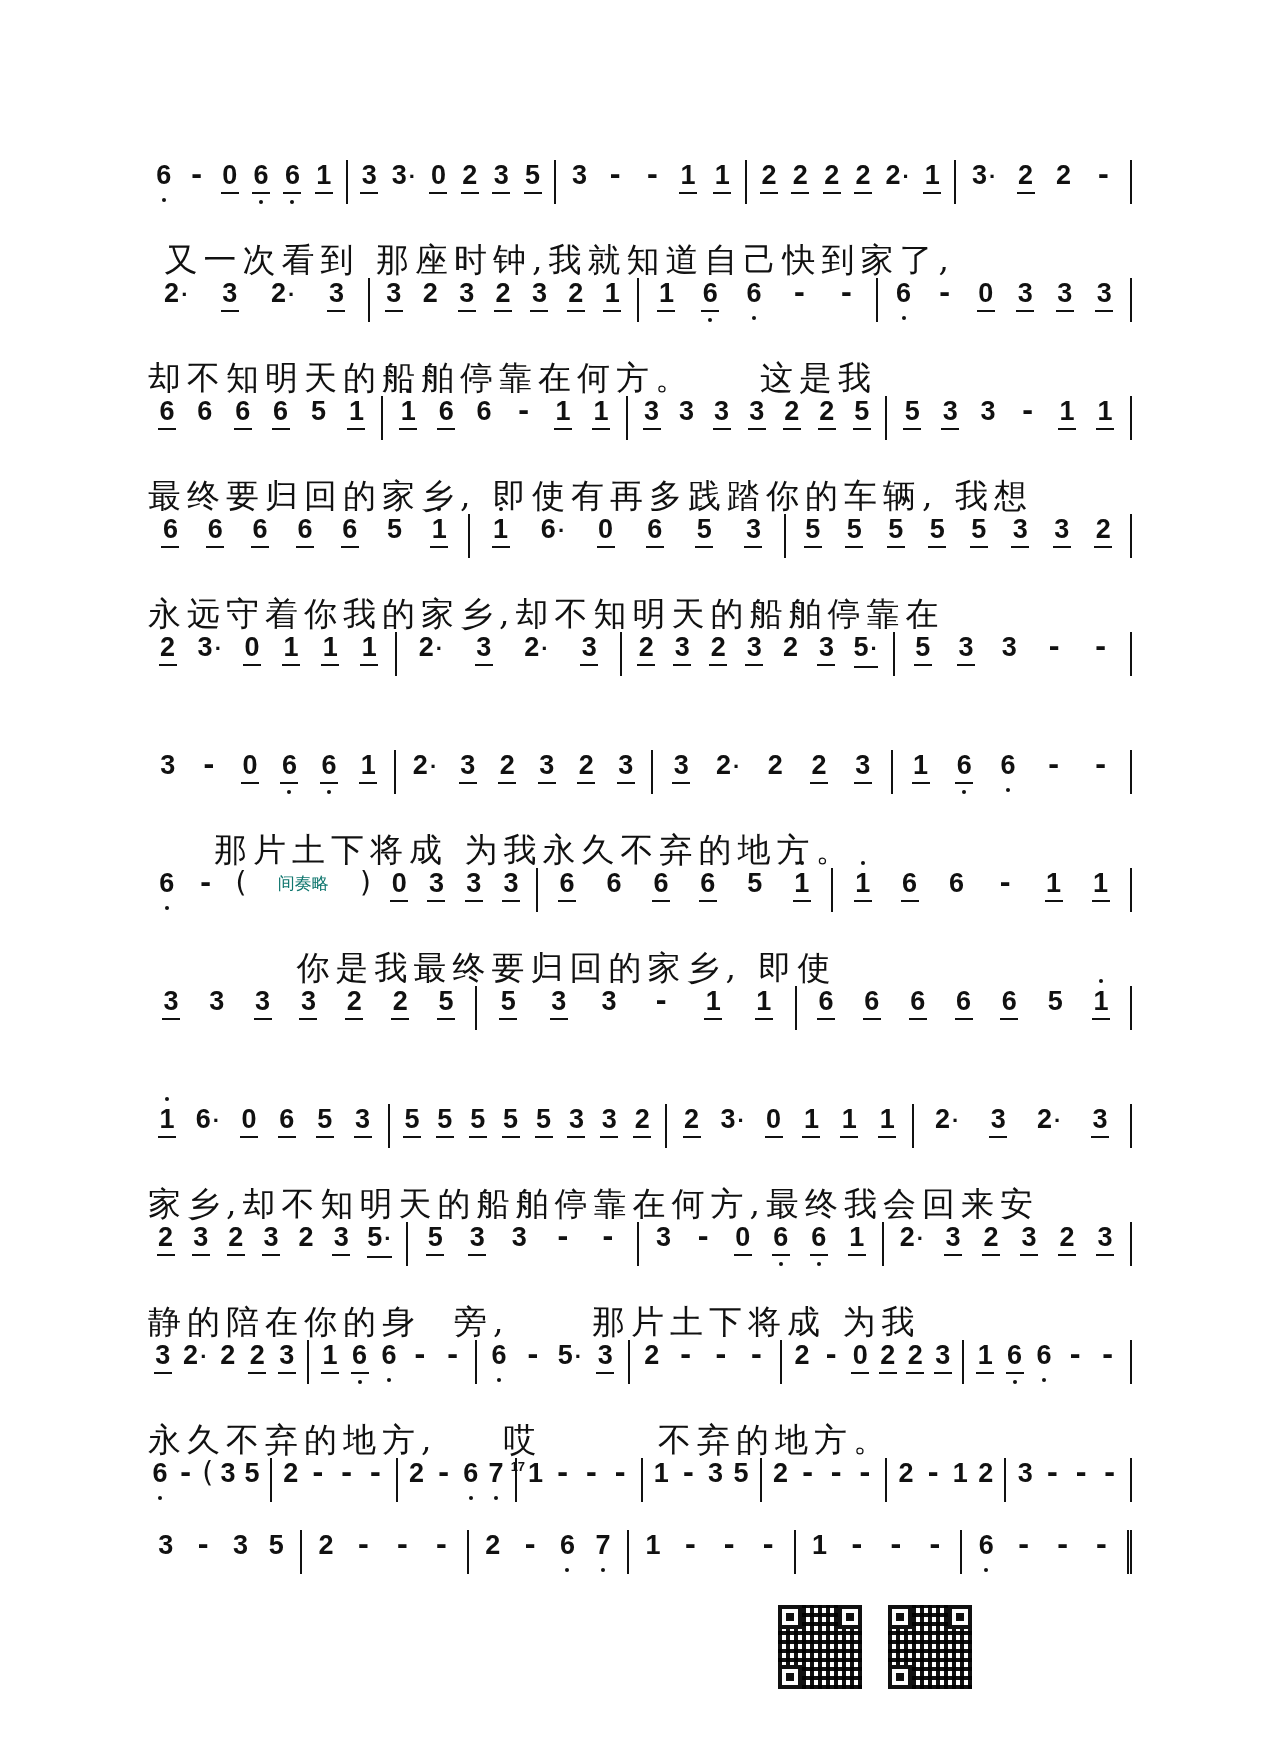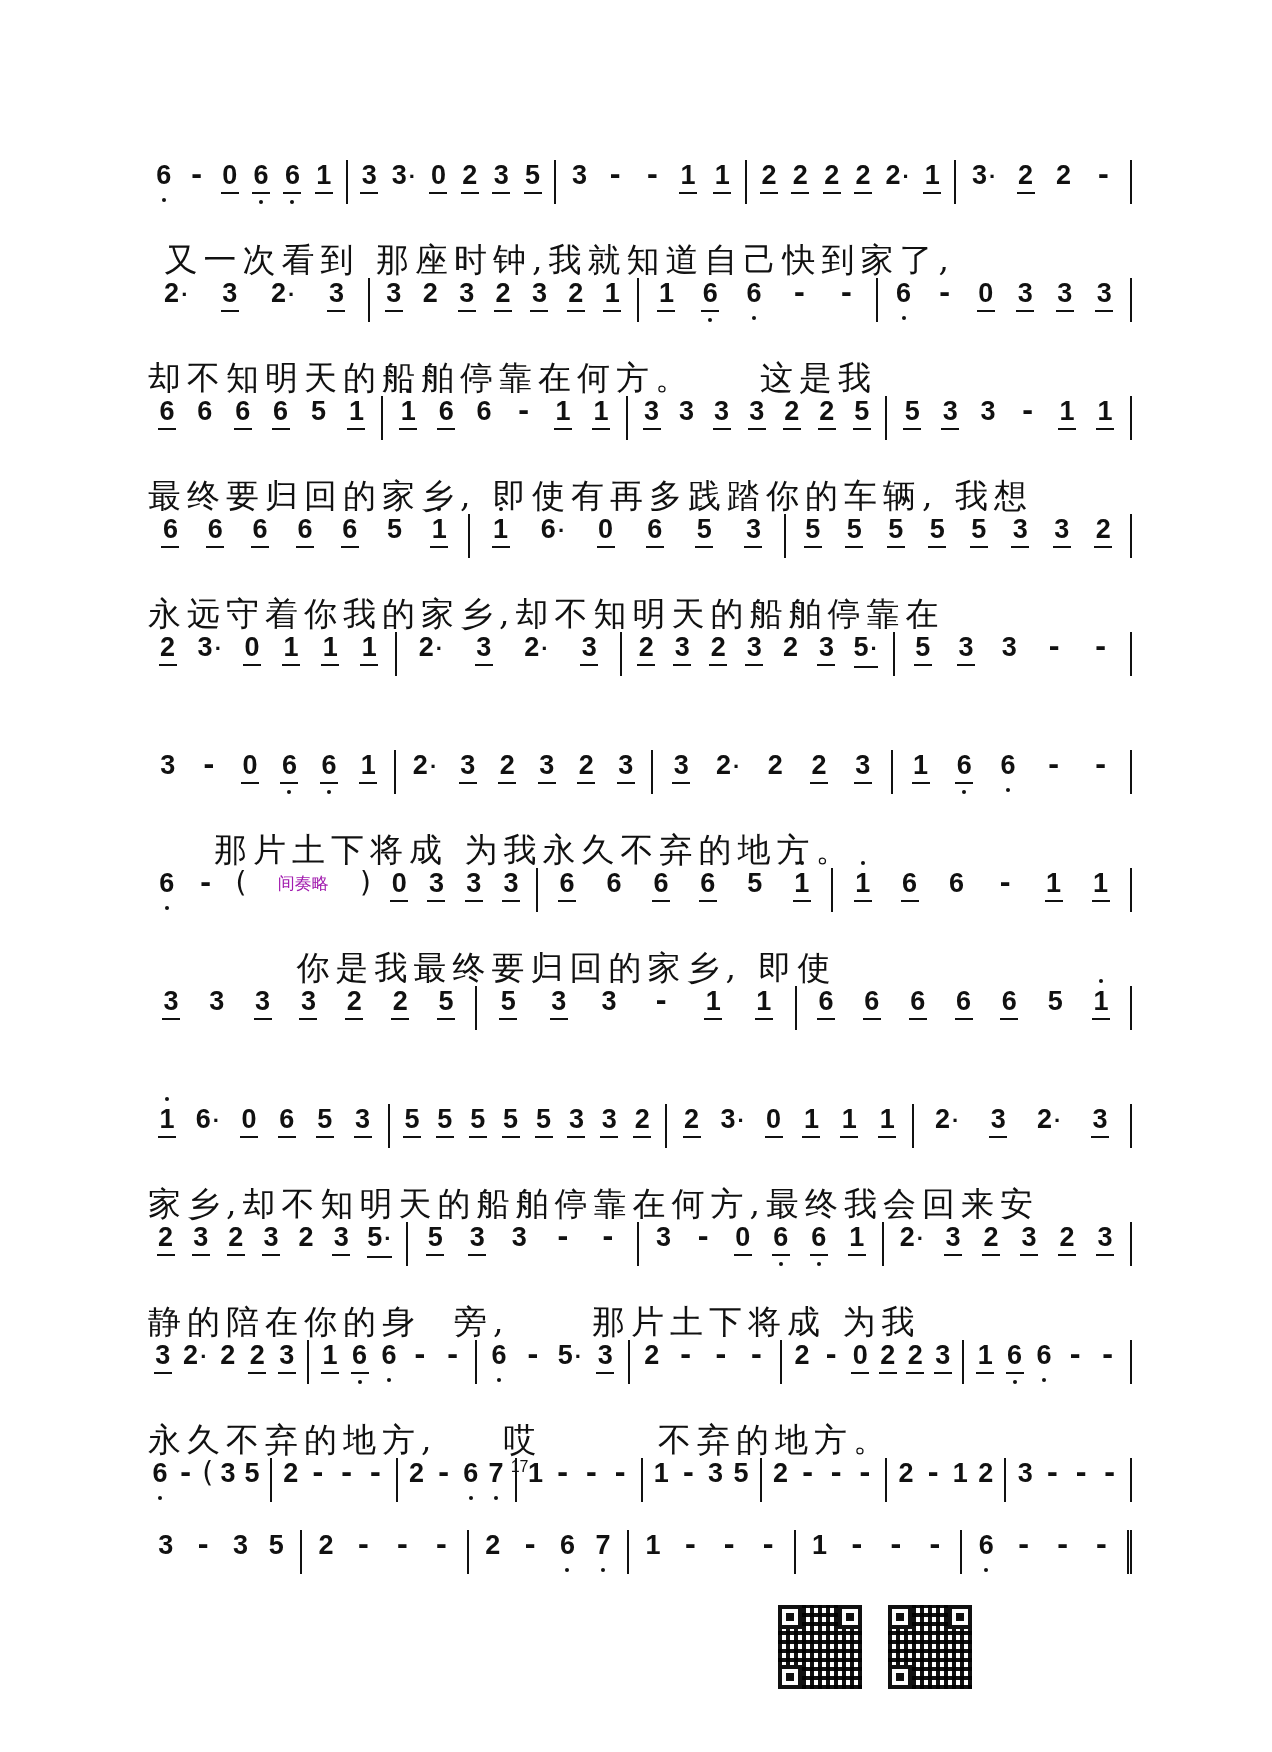--- a/index.html
+++ b/index.html
@@ -13,32 +13,32 @@
   .measure.last-final{border-right:5px double #111;}
   .measure.first{padding-left:0;}
   .tok{position:relative;display:inline-block;font-family:"Liberation Sans",sans-serif;
        font-size:27px;font-weight:bold;line-height:30px;min-width:18px;text-align:center;}
   .tok.ul{border-bottom:2px solid #111;padding-bottom:2px;}
   .tok .db{position:absolute;left:50%;bottom:-12px;width:4px;height:4px;margin-left:-2px;border-radius:50%;background:#111;}
   .tok .da{position:absolute;left:50%;top:-7px;width:4px;height:4px;margin-left:-2px;border-radius:50%;background:#111;}
   .tok .aug{font-size:22px;margin-left:2px;}
   .dash{font-size:27px;font-weight:bold;line-height:30px;padding:0 5px;}
   .paren{font-size:28px;font-weight:normal;line-height:30px;}
-  .small{font-size:17px;font-weight:normal;line-height:30px;color:#a21caf;padding:0 12px;}
+  .small{font-size:17px;font-weight:normal;line-height:30px;color:#0f766e;padding:0 12px;}
   .lyrics{position:absolute;left:0;right:0;top:62px;height:40px;
           font-family:"DejaVu Serif","Liberation Serif",serif;font-size:33px;letter-spacing:6px;
           white-space:pre;line-height:40px;margin-top:40px;}
   .qr-area{position:absolute;top:1605px;left:778px;display:flex;gap:26px;}
   .qr{width:84px;height:84px;background:
       repeating-linear-gradient(90deg,#111 0 4px,#fff 4px 8px),
       repeating-linear-gradient(0deg,#111 0 4px,#fff 4px 9px);
       background-blend-mode:multiply;position:relative;}
   .qr .fp{position:absolute;width:16px;height:16px;border:4px solid #111;background:#fff;}
   .qr .fp::after{content:"";position:absolute;left:4px;top:4px;width:8px;height:8px;background:#111;}
-  .grace{position:absolute;font-size:16px;top:-6px;left:-16px;font-weight:normal;}
+  .grace{position:absolute;font-size:13px;top:-6px;left:-16px;font-weight:bold;}
 </style>
 </head>
 <body>
 
 <div class="sheet" id="sheet">
     <div class="line">
       <div class="notes">
         <div class="measure first">
           <span class="tok">6<span class="db"></span></span>
           <span class="dash">-</span>

